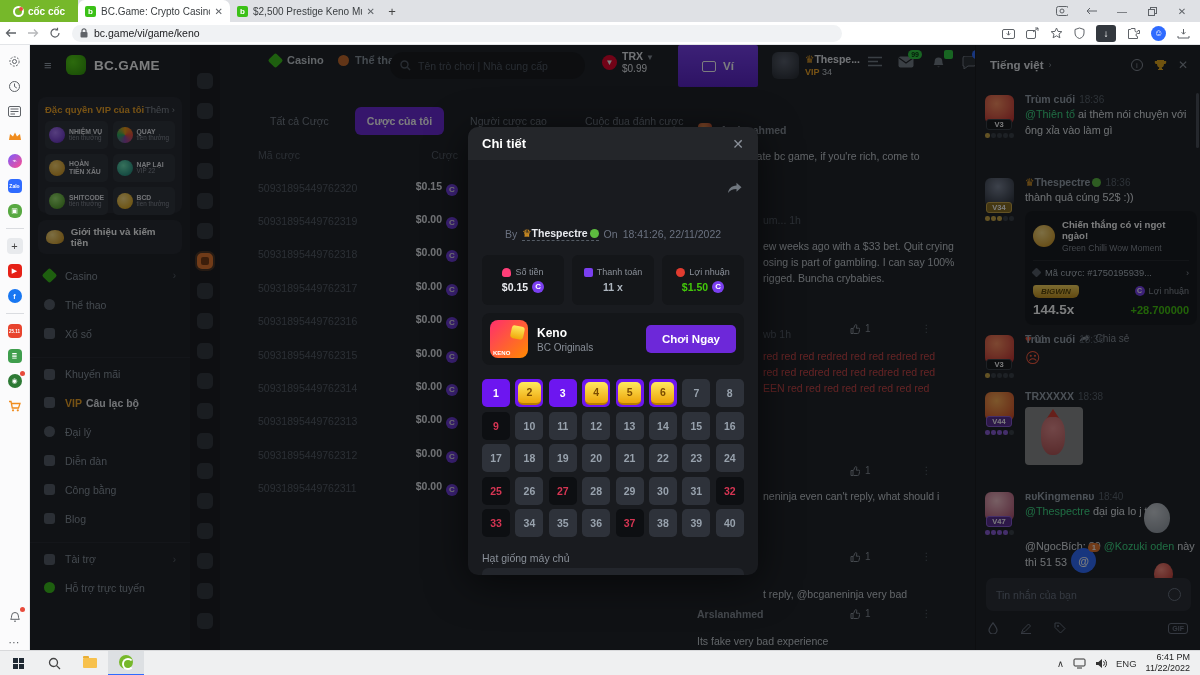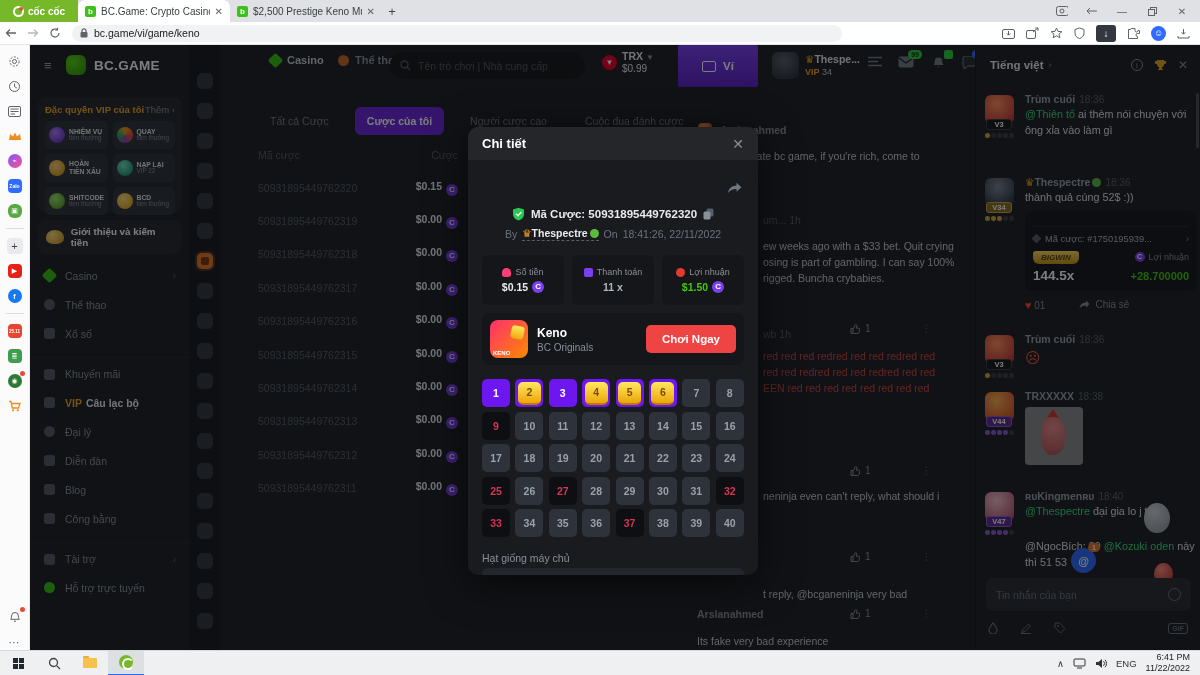--- a/index.html
+++ b/index.html
@@ -195,21 +195,21 @@
   .sic{width:9px;height:9px;border-radius:2px;}
   .sic.pink{background:#ff3e78;border-radius:50% 50% 30% 30%;}
   .sic.purp{background:#7a3ff0;}
   .sic.red{background:#e03b2f;border-radius:50%;}
   .gamerow{position:absolute;left:14px;top:186px;width:262px;height:52px;background:#141619;border-radius:8px;display:flex;align-items:center;padding:0 8px;gap:9px;}
   .kthumb{width:38px;height:38px;border-radius:8px;background:linear-gradient(135deg,#ff2e6e,#ff8a00);position:relative;overflow:hidden;flex:none;}
   .kthumb .kt{position:absolute;left:3px;bottom:2px;color:#fff;font-size:6px;font-weight:bold;}
   .kthumb .mini{position:absolute;right:4px;top:6px;width:13px;height:13px;border-radius:3px;background:linear-gradient(#ffe95e,#f0a80a);transform:rotate(12deg);}
   .gname{color:#fff;font-weight:bold;font-size:12px;}
   .gprov{color:#8a9099;font-size:10px;margin-top:2px;}
-  .playbtn{margin-left:auto;background:#ef4444;color:#fff;font-weight:bold;font-size:11.5px;border-radius:5px;padding:8px 16px;}
+  .playbtn{margin-left:auto;background:#6d28d9;color:#fff;font-weight:bold;font-size:11.5px;border-radius:5px;padding:8px 16px;}
   .kgrid{position:absolute;left:14px;top:252px;width:262px;display:grid;grid-template-columns:repeat(8,28px);column-gap:5.4px;row-gap:4.5px;}
   .kt{width:28px;height:28px;border-radius:5px;background:#2e323a;color:#98a2ad;font-size:10.5px;font-weight:bold;display:flex;align-items:center;justify-content:center;position:relative;}
   .kt.sel{background:#6d16f0;color:#fff;}
   .kt.miss{background:#0d0f12;color:#d63553;}
   .kt.hit{background:#6d16f0;}
   .kt.hit .gold{position:absolute;inset:2.5px;border-radius:5px;background:linear-gradient(#ffe95e,#eda50a);border-bottom:2px solid #b97e00;color:#7a4b00;display:flex;align-items:center;justify-content:center;}
   .seedlb{position:absolute;left:14px;top:425px;color:#8a9099;font-size:10.5px;}
   .seedin{position:absolute;left:14px;top:441px;width:262px;height:32px;background:#23262c;border-radius:6px;color:#6b7280;font-size:10.5px;display:flex;align-items:center;padding:0 10px;}
   
   .taskbar{position:absolute;left:0;top:650px;width:1200px;height:25px;background:#eff0f1;border-top:1px solid #d8d9db;display:flex;align-items:center;}
@@ -471,25 +471,25 @@
           <div class="mi">
             <div class="mi-ic round"></div>
             <div class="mi-lb">Đại lý</div>
           </div>
           <div class="mi">
             <div class="mi-ic "></div>
             <div class="mi-lb">Diễn đàn</div>
           </div>
           <div class="mi">
             <div class="mi-ic "></div>
-            <div class="mi-lb">Blog</div>
+            <div class="mi-lb">Công bằng</div>
           </div>
           <div class="mi">
             <div class="mi-ic "></div>
-            <div class="mi-lb">Công bằng</div>
+            <div class="mi-lb">Blog</div>
           </div>
           <div class="mi gap">
             <div class="mi-ic "></div>
             <div class="mi-lb">Tài trợ</div>
             <div class="mi-ar">›</div>
           </div>
           <div class="mi">
             <div class="mi-ic round green"></div>
             <div class="mi-lb">Hỗ trợ trực tuyến</div>
           </div>
@@ -726,20 +726,27 @@
             <span class="pip f"></span>
             <span class="pip f"></span>
             <span class="pip f"></span>
             <span class="pip"></span>
             <span class="pip"></span>
           </span>
         <div class="mbody">
           <div class="mname"><span class="crown">♛</span><span>Thespectre</span><span class="frog"></span><span class="mtime">18:36</span></div>
           <div class="mtext">thành quả cúng 52$ :))</div>
           <div class="wincard">
+            <div class="wc-top">
+              <span class="medal"></span>
+              <div>
+                  <div class="wc-title">Chiến thắng có vị ngọt ngào!</div>
+                  <div class="wc-sub">Green Chilli Wow Moment</div>
+                </div>
+            </div>
             <div class="wc-bet">
                 <span class="dmd"></span>
                 <span>Mã cược: #1750195939...</span>
                 <span class="ar">›</span>
               </div>
             <div class="wc-row">
               <span class="bigwin">BIGWIN</span>
               <span class="profl">
                   <span class="coin" style="width:10px;height:10px;line-height:10px;font-size:7px;">C</span>
                   <span>Lợi nhuận</span>
@@ -848,31 +855,20 @@
     <div class="modal">
       <div class="mhead">
         <span class="t">Chi tiết</span>
         <span class="x">✕</span>
       </div>
       <div class="sharebtn">
           <svg class="ic" width="15" height="12">
             <path d="M9.5 0.8 L14.5 5.3 L9.5 9.8 V7 C5.5 7 3 8.2 1 11 C1.6 6.5 4.5 3.6 9.5 3.4 Z" fill="#70777f"></path>
           </svg>
         </div>
-      <div class="idrow">
-        <svg class="ic" width="13" height="14">
-            <path d="M6.5 0.8 L12 2.6 V7 c0 3.5 -2.4 5.6 -5.5 6.5 C3.4 12.6 1 10.5 1 7 V2.6 Z" fill="#26c953"></path>
-            <path d="M4 6.8 L6 8.8 L9.4 5" stroke="#fff" fill="none" stroke-width="1.4"></path>
-          </svg>
-        <span><span>Mã Cược:</span> <span>50931895449762320</span></span>
-        <svg class="ic" width="11" height="12">
-            <rect x="3.5" y="0.5" width="7" height="8" rx="1.5" fill="#565d66"></rect>
-            <rect x="0.5" y="3.5" width="7" height="8" rx="1.5" fill="#8a9099"></rect>
-          </svg>
-      </div>
       <div class="byrow">
         <span>By</span>
         <span class="byuser"><span class="crown">♛</span><span>Thespectre</span><span class="frog"></span></span>
         <span>On</span>
         <span class="ontime">18:41:26, 22/11/2022</span>
       </div>
       <div class="stats">
         <div class="stat">
           <span class="lb">
               <span class="sic pink"></span>

